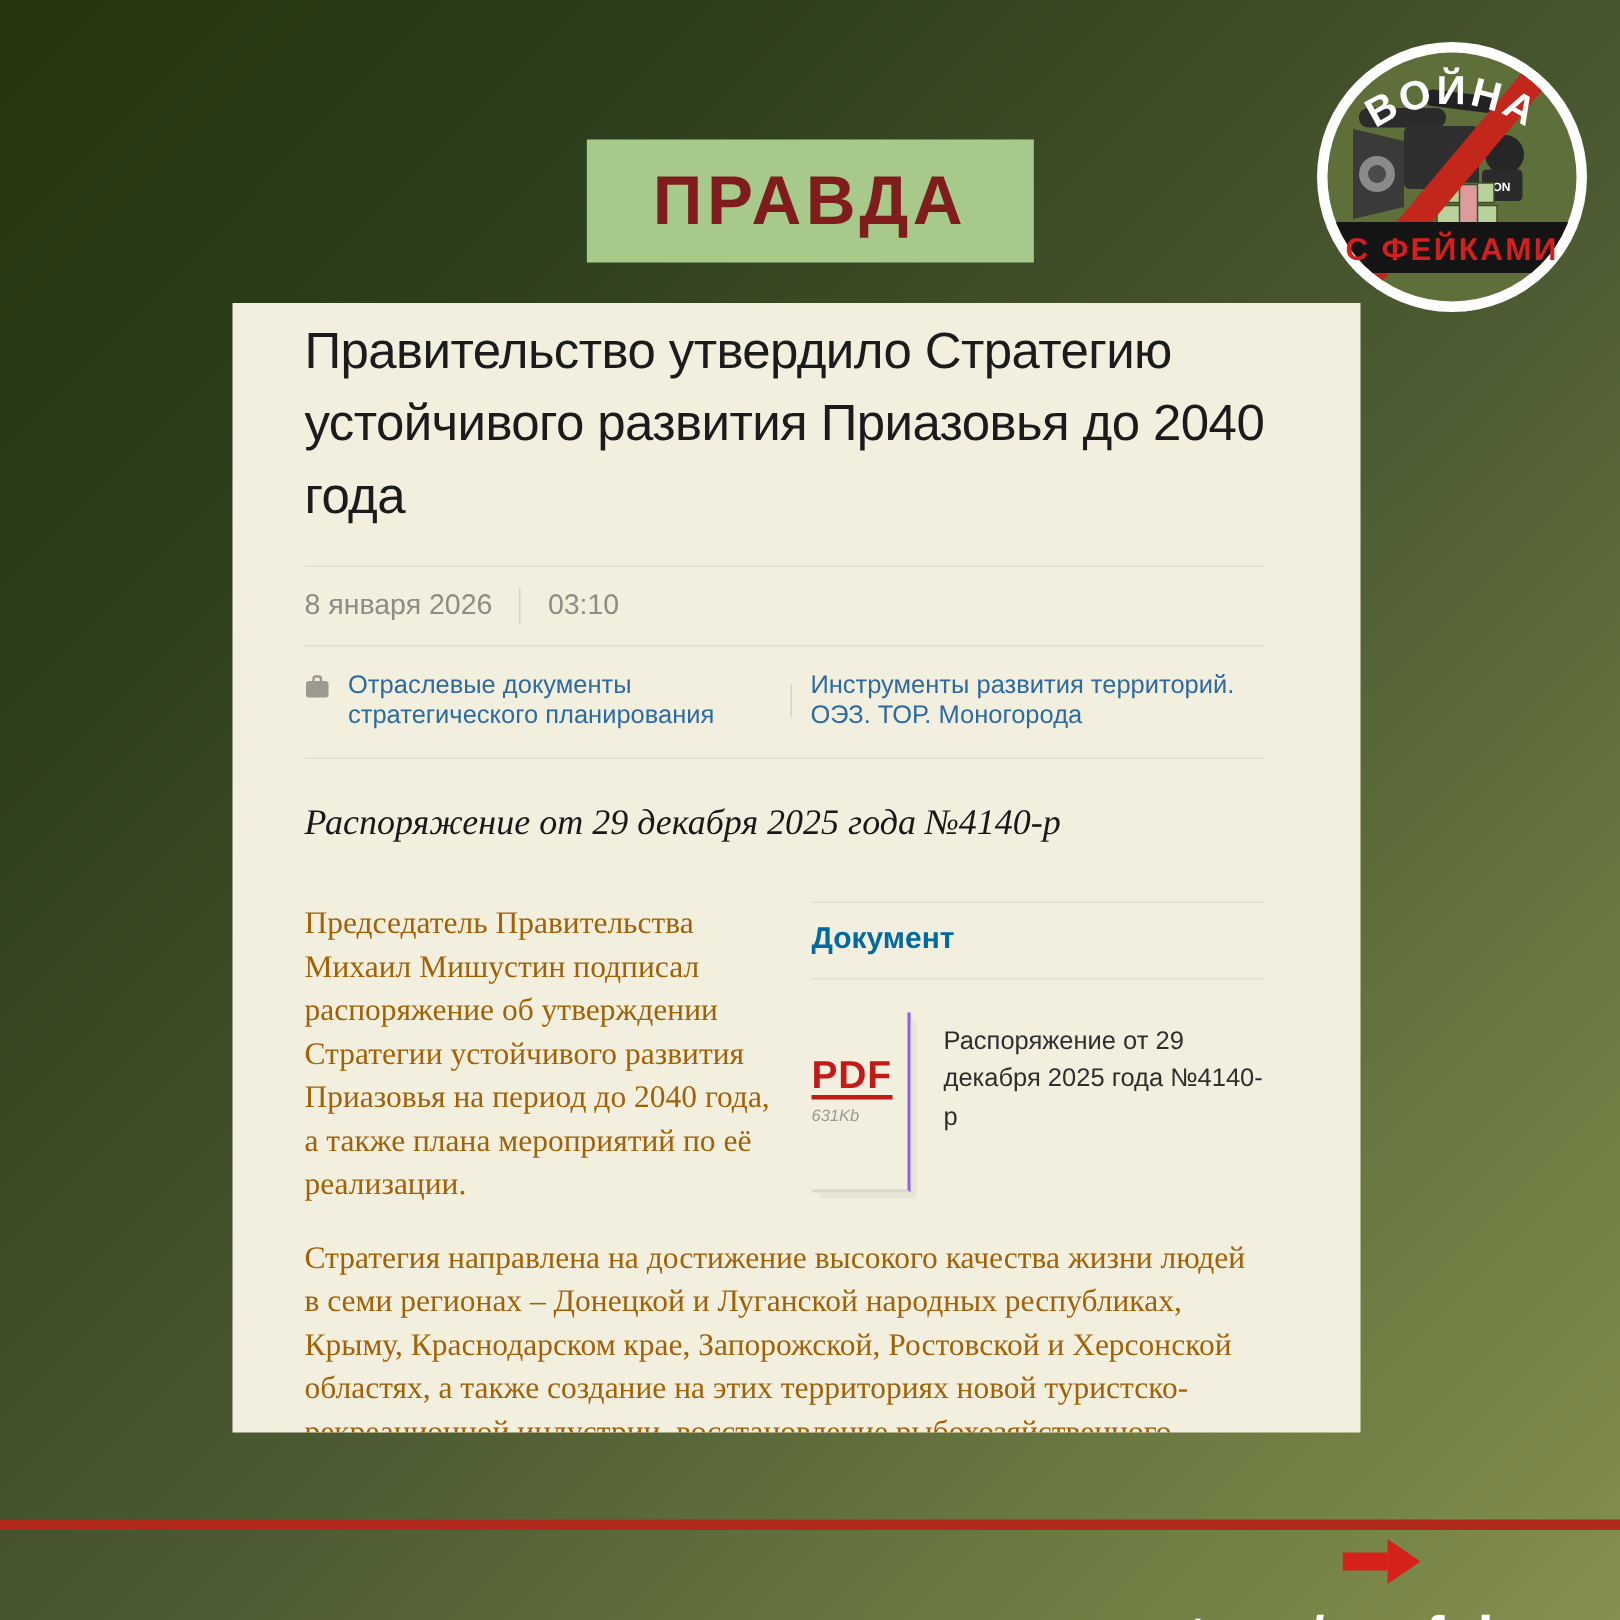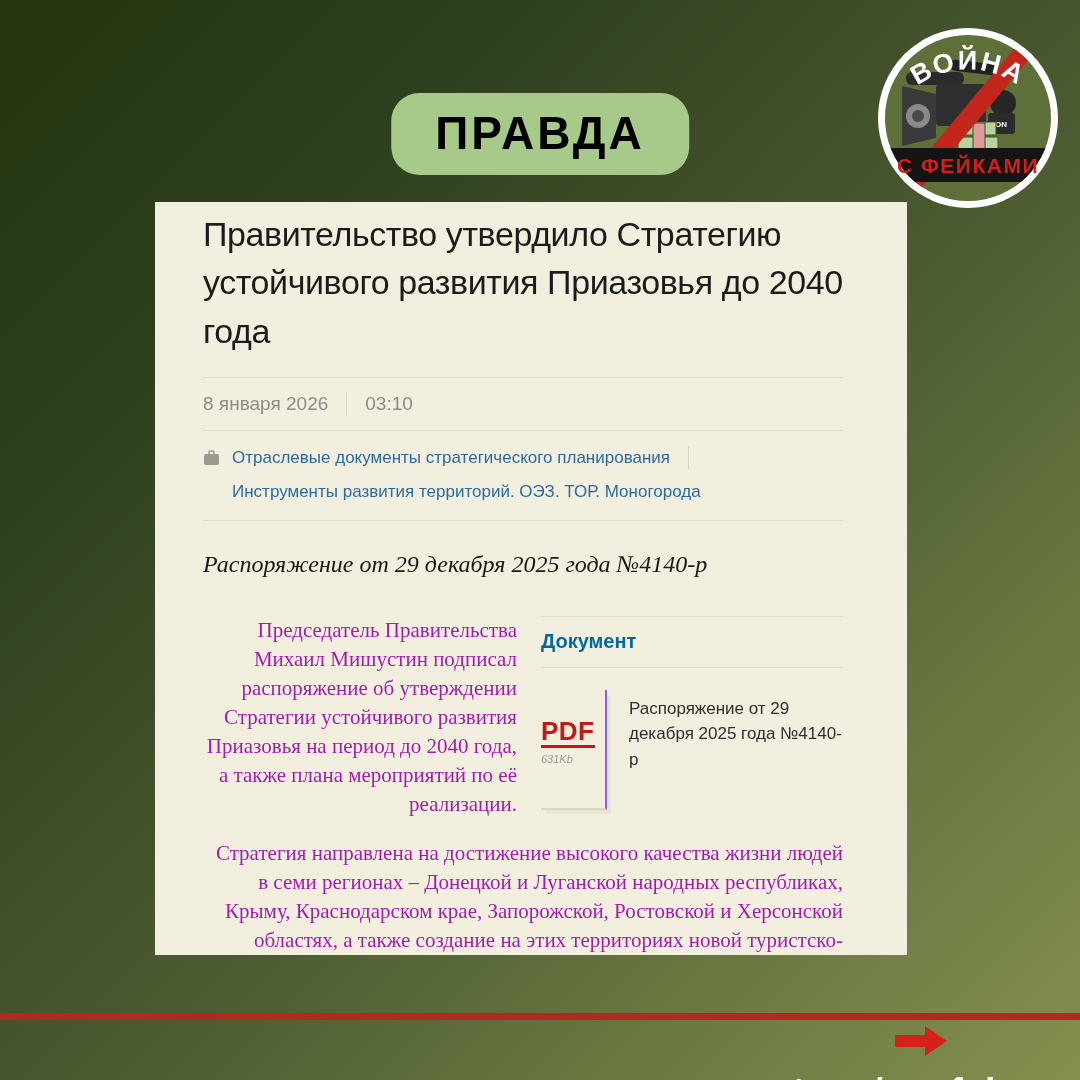--- a/index.html
+++ b/index.html
@@ -7,24 +7,23 @@
   body { font-family:"Liberation Sans", sans-serif; }
 
   .poster {
     position:relative; width:1080px; height:1080px; overflow:hidden;
     background:linear-gradient(135deg, #24350f 0%, #2d3e1c 22%, #4b5a31 55%, #6c7a42 80%, #84904f 100%);
   }
 
   
   .truth-badge {
     position:absolute; top:93px; left:50%; transform:translateX(-50%);
-    background:#a7ca8b; color:#000000;
+    background:#a7ca8b; color:#7f1d1d;
     font-weight:bold; font-size:46px; letter-spacing:3px;
     padding:13px 44px 15px 44px;
-    border-radius:28px;
   }
 
   
   .logo { position:absolute; top:26px; right:20px; width:184px; height:184px; }
   .logo svg { display:block; width:100%; height:100%; }
 
   
   .card {
     position:absolute; left:155px; top:202px; width:752px; height:753px;
     background:#f3efdf; padding:8px 64px 0 48px; overflow:hidden;
@@ -32,31 +31,31 @@
   }
   .card h1 {
     font-size:34px; line-height:1.42; font-weight:400; letter-spacing:-0.4px; color:#1b1b1b;
   }
   .divider { border-top:1px solid #e3dfcd; }
   .d1 { margin-top:22px; }
   .meta-row { display:flex; align-items:center; height:52px; color:#8d8d85; font-size:19px; }
   .meta-sep { width:1px; height:24px; background:#d8d4c4; margin:0 18px; }
   .tags-row { display:flex; padding:16px 0 18px 0; }
   .briefcase { flex:0 0 auto; margin:3px 12px 0 0; }
-  .tags { display:flex; flex-direction:column; gap:13px; }
+  .tags { display:flex; gap:13px; }
   .tag-line { display:flex; align-items:center; }
   .tag { color:#2d6b9f; font-size:17px; text-decoration:none; cursor:pointer; }
   .tag-vsep { width:1px; height:22px; background:#d8d4c4; margin-left:18px; }
   .subtitle {
     font-family:"Liberation Serif", serif; font-style:italic;
     font-size:24px; margin:30px 0 0 0; color:#181818;
   }
   .content { margin-top:38px; font-family:"Liberation Serif", serif; }
   .content::after { content:""; display:block; clear:both; }
-  .content p { font-size:21px; line-height:29px; color:#a21caf; margin:0 0 20px 0;text-align:right; }
+  .content p { font-size:21px; line-height:29px; color:#a16207; margin:0 0 20px 0; }
 
   
   .doc-box {
     float:right; width:302px; min-height:198px; margin:0 0 14px 24px;
     font-family:"Liberation Sans", sans-serif;
   }
   .doc-box .divider { margin:0; }
   .doc-heading { font-size:20px; font-weight:bold; color:#0369a1; padding:13px 0 14px 0; }
   .file-row { display:flex; margin-top:22px; }
   .page-shape {

